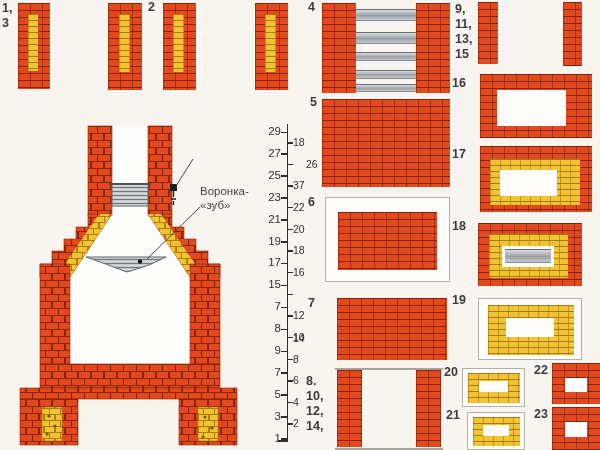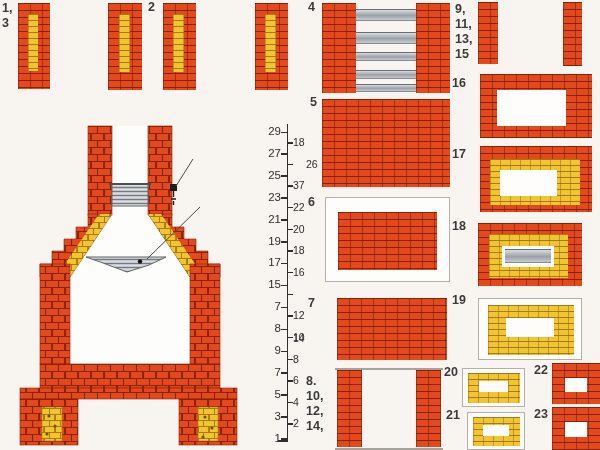--- a/index.html
+++ b/index.html
@@ -84,20 +84,24 @@
         <circle cx="203" cy="437" r="1.6"></circle>
     </g>
 
     <polygon points="86,257 166,257 149,265 127,272 103,263" fill="url(#mtp)" stroke="#5c6166" stroke-width="1"></polygon>
     <circle cx="140" cy="261.5" r="2.2" fill="#161616"></circle>
 
     <path d="M193 159 L176 186" stroke="#4a4a4a" stroke-width="1" fill="none"></path>
     <path d="M200 207 L147 259" stroke="#4a4a4a" stroke-width="1" fill="none"></path>
   </svg>
 
+  <div class="anno" style="left:200px;top:185px">
+    <span>Воронка-</span><br>
+    <span>«зуб»</span>
+  </div>
 
   <div id="ruler">
       <div class="rline" style="left: 31.5px; top: 6px; width: 1.6px; height: 318px;"></div>
       <div class="rline" style="left: 23px; top: 322px; width: 9px; height: 1.6px;"></div>
       <div class="ruler-num odd" style="left: 0px; top: 7px;">29</div>
       <div class="tick" style="left: 26px; top: 13.5px; width: 6px;"></div>
       <div class="ruler-num odd" style="left: 0px; top: 28.9px;">27</div>
       <div class="tick" style="left: 26px; top: 35.4px; width: 6px;"></div>
       <div class="ruler-num odd" style="left: 0px; top: 50.8px;">25</div>
       <div class="tick" style="left: 26px; top: 57.3px; width: 6px;"></div>

